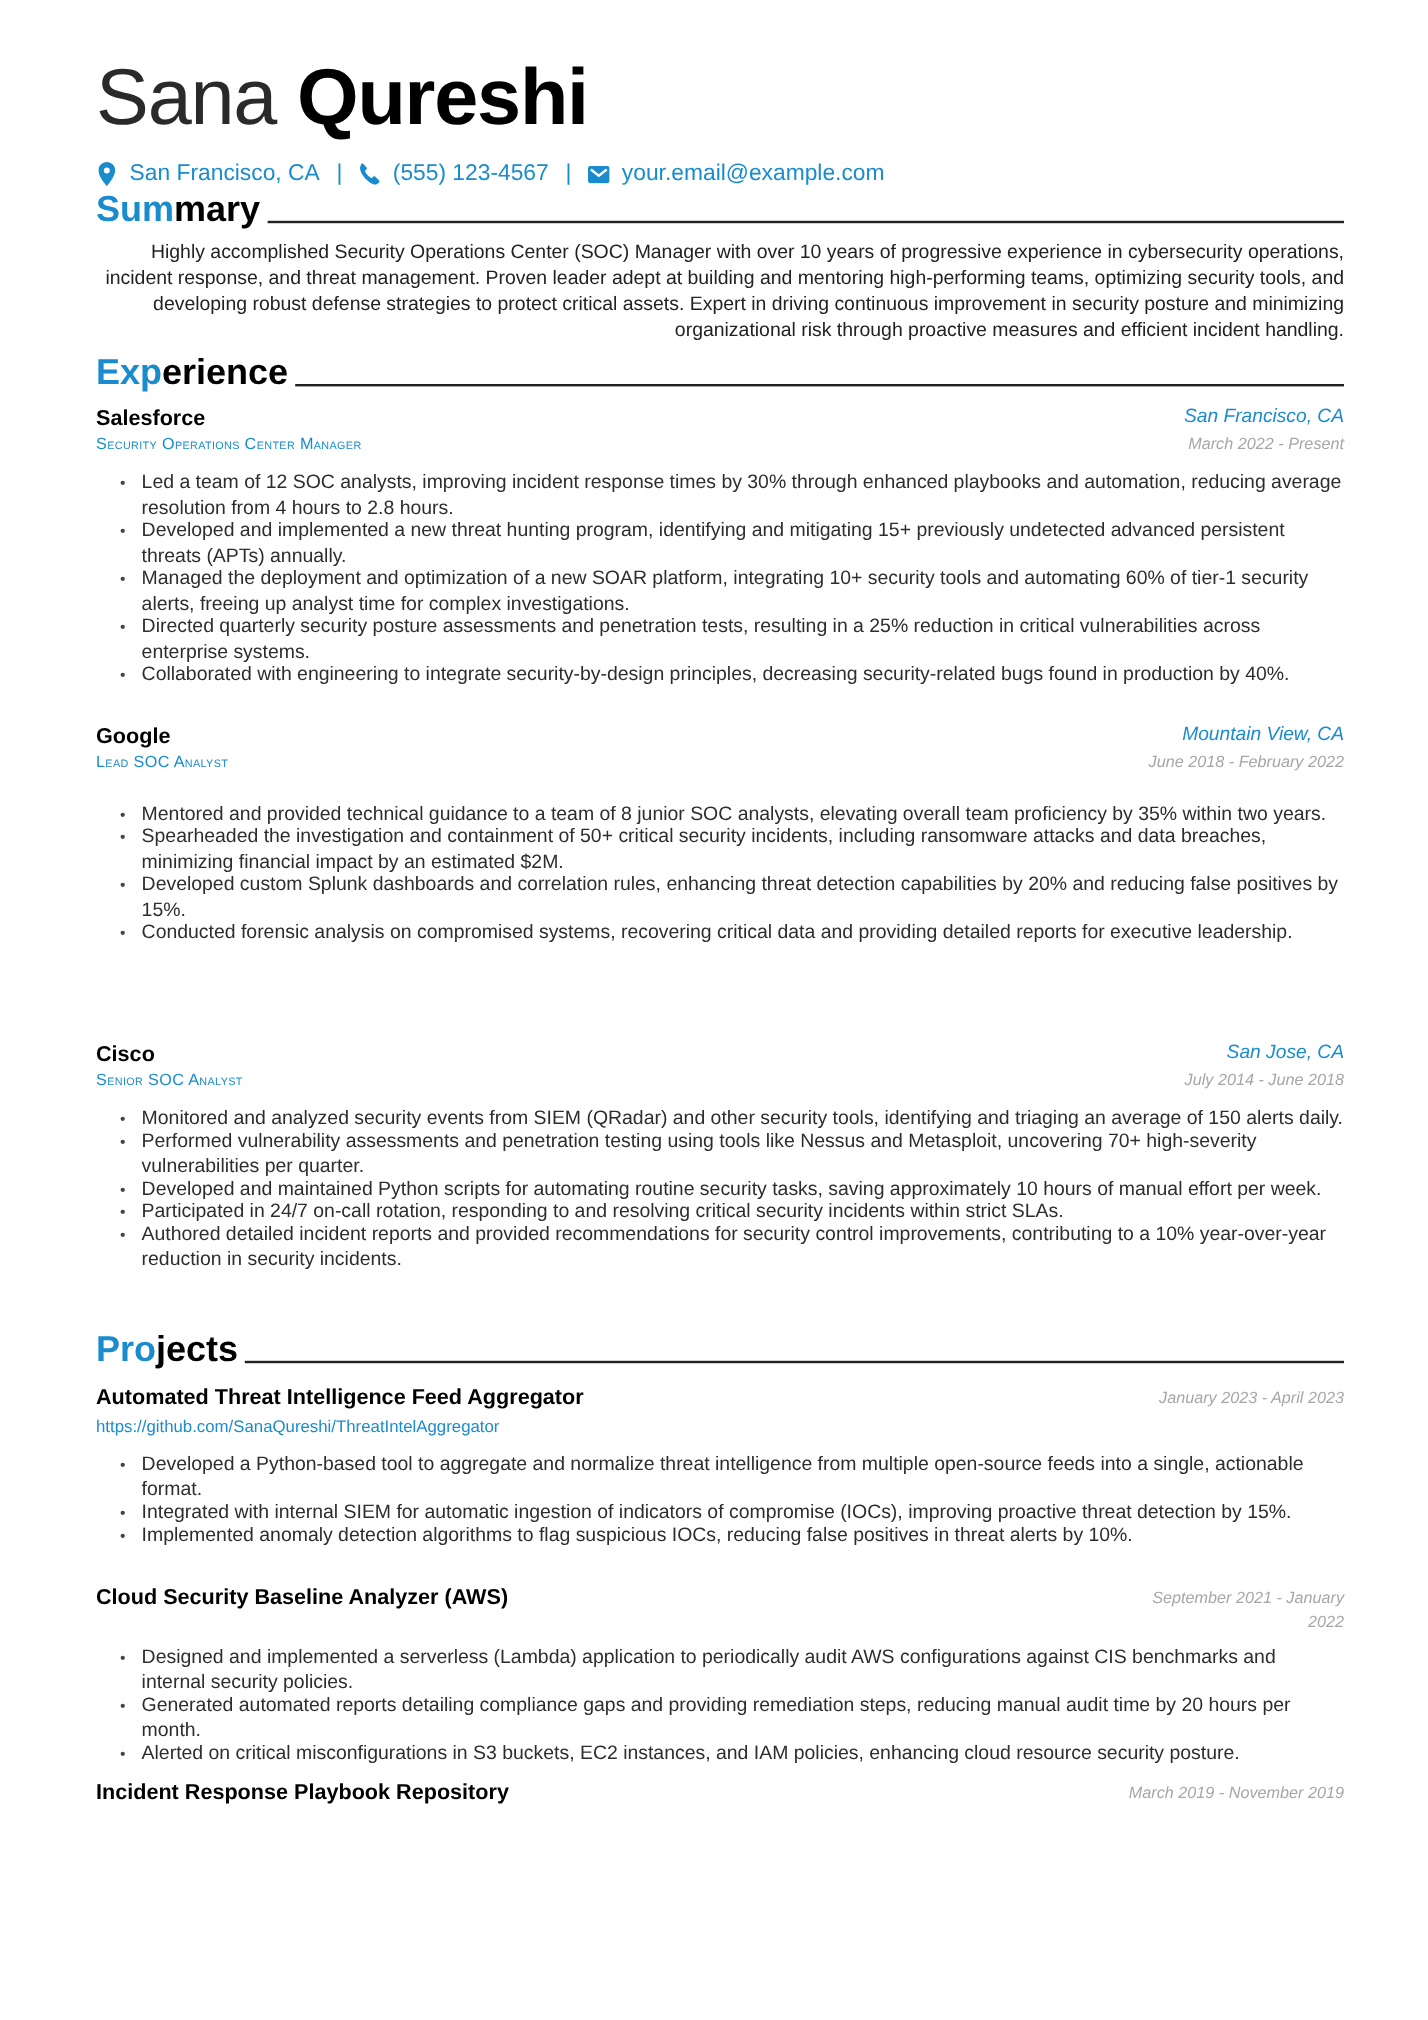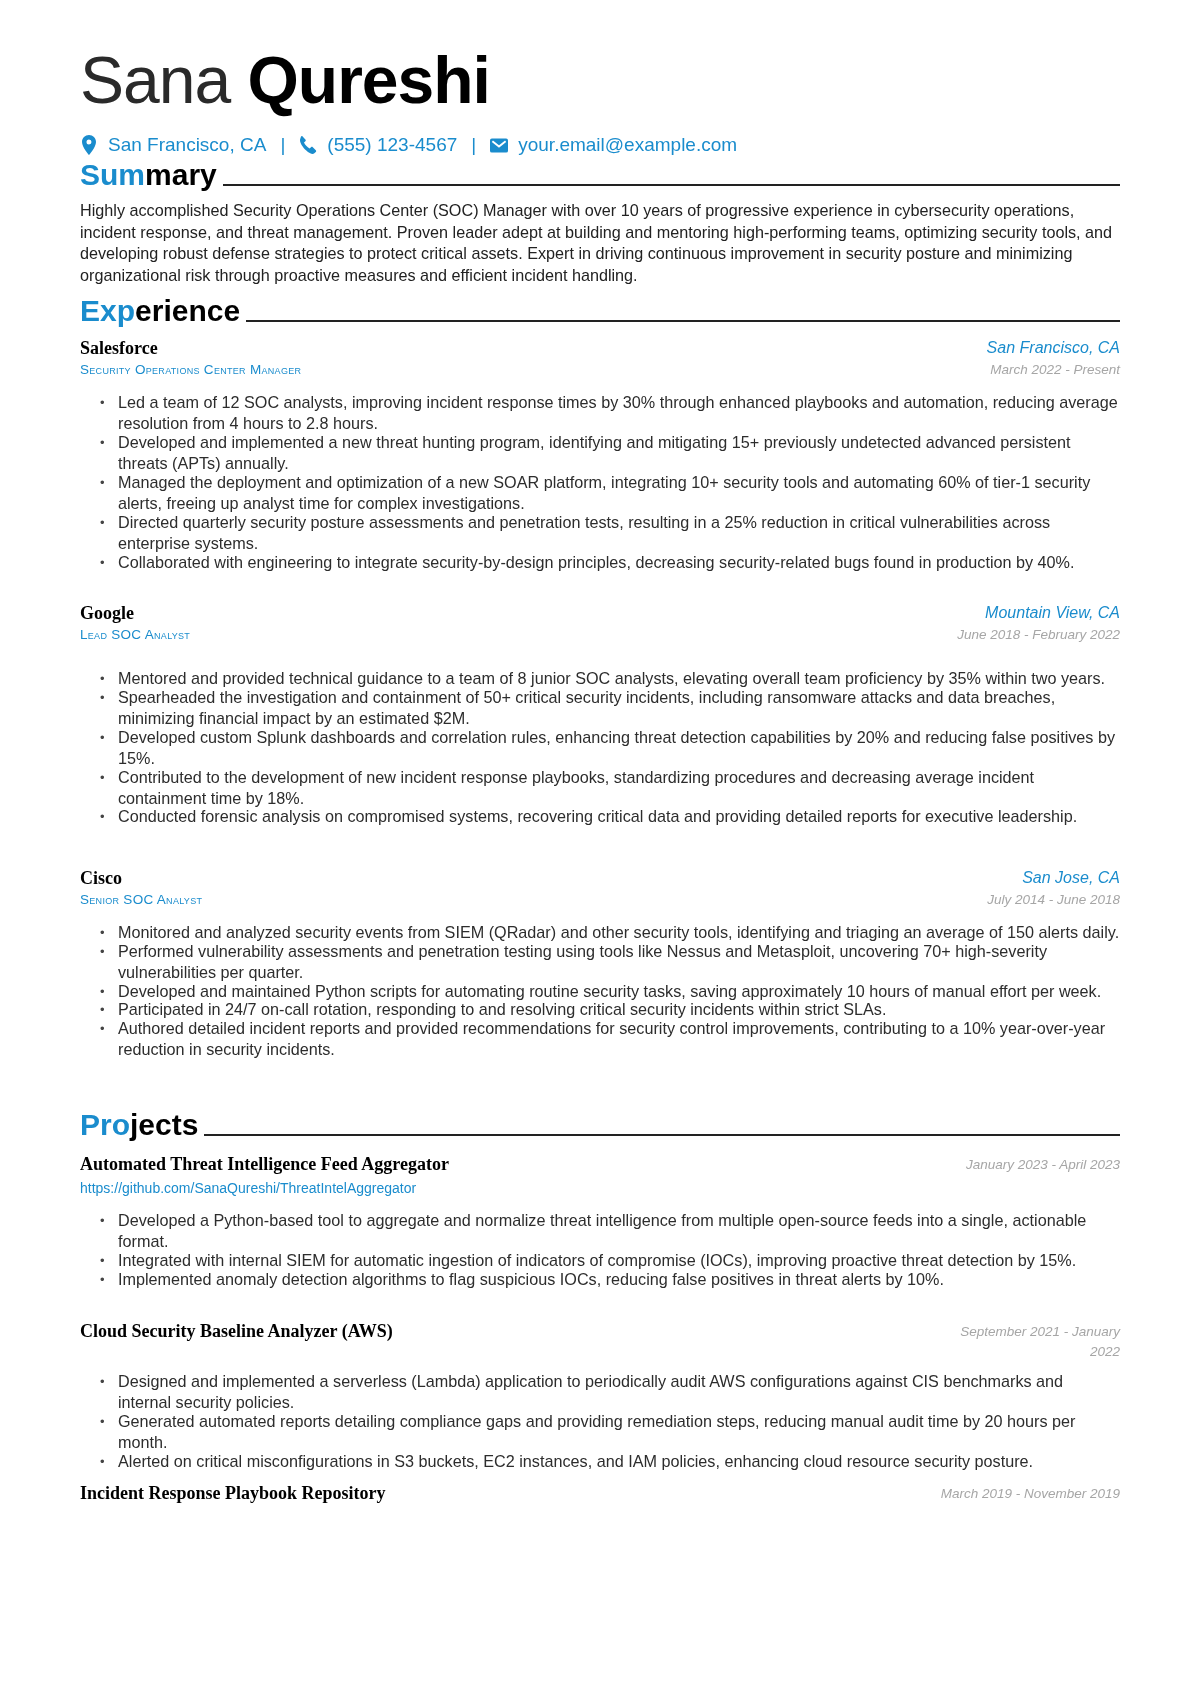--- a/index.html
+++ b/index.html
@@ -9,23 +9,23 @@
     .name .first { font-weight: 300; color: #2a2a2a; }
     .name .last { font-weight: 700; color: #000; text-align: right; }
     .contact { position: absolute; top: 134px; left: 0; font-size: 19px; color: #1a8ccd; display: flex; align-items: center; white-space: nowrap; }
     .contact .sep { margin: 0 14px; color: #1a8ccd; }
     .contact .ic { display: inline-flex; width: 18px; height: 20px; margin-right: 10px; align-items: center; justify-content: center; }
     .contact svg { fill: #1a8ccd; }
     .section { position: absolute; left: 0; width: 1040px; display: flex; align-items: flex-end; }
     .section .title { font-size: 30px; font-weight: 700; color: #000; line-height: 34px; white-space: nowrap; }
     .section .title .acc { color: #1a8ccd; }
     .section .rule { flex: 1; height: 2px; background: #222; margin-left: 6px; margin-bottom: 6px; }
-    .para { position: absolute; left: 0; width: 1040px; font-size: 16.2px; line-height: 21.5px; color: #222; }
+    .para { position: absolute; left: 0; width: 1040px; font-size: 16.2px; line-height: 21.5px; color: #222; text-align: right; }
     .entry-head { position: absolute; left: 0; width: 1040px; }
-    .entry-head .org { position: absolute; left: 0; top: 0; font-size: 18px; font-weight: 700; color: #000; line-height: 22px; white-space: nowrap; font-family: Liberation Serif, serif; }
+    .entry-head .org { position: absolute; left: 0; top: 0; font-size: 18px; font-weight: 700; color: #000; line-height: 22px; white-space: nowrap; }
     .entry-head .loc { position: absolute; right: 0; top: 0; font-size: 16px; font-style: italic; color: #1a8ccd; line-height: 22px; white-space: nowrap; }
     .entry-head .role { position: absolute; left: 0; top: 24px; font-size: 13.5px; color: #1a8ccd; font-variant: small-caps; letter-spacing: 0.3px; line-height: 18px; white-space: nowrap; }
     .entry-head .date { position: absolute; right: 0; top: 24px; font-size: 13.5px; font-style: italic; color: #a6a6a6; line-height: 18px; white-space: nowrap; text-align: center; }
     .entry-head .link { position: absolute; left: 0; top: 26px; font-size: 14px; color: #1a8ccd; line-height: 18px; white-space: nowrap; }
     .entry-head .date-top { position: absolute; right: 0; top: 2px; font-size: 13.5px; font-style: italic; color: #a6a6a6; line-height: 20px; text-align: right; }
     ul.bullets { position: absolute; left: 38px; width: 1002px; margin: 0; padding: 0; list-style: none; font-size: 16.2px; line-height: 21.2px; color: #2d2d2d; }
     ul.bullets li { position: relative; padding-left: 0; margin-bottom: -2.5px; }
     ul.bullets li::before { content: "\2022"; position: absolute; left: -18px; top: 0; color: #444; font-size: 13px; }
   </style>
 </head>
@@ -90,21 +90,20 @@
   <div class="entry-head" style="top:602px;">
     <div class="org">Google</div>
     <div class="loc">Mountain View, CA</div>
     <div class="role">Lead SOC Analyst</div>
     <div class="date">June 2018 - February 2022</div>
   </div>
   <ul class="bullets" style="top:657px;margin-top:11px;">
     <li>Mentored and provided technical guidance to a team of 8 junior SOC analysts, elevating overall team proficiency by 35% within two years.</li>
     <li>Spearheaded the investigation and containment of 50+ critical security incidents, including ransomware attacks and data breaches, minimizing financial impact by an estimated $2M.</li>
     <li>Developed custom Splunk dashboards and correlation rules, enhancing threat detection capabilities by 20% and reducing false posi­tives by 15%.</li>
-    <li>Contributed to the development of new incident response playbooks, standardizing procedures and decreasing average incident containment time by 18%.</li>
     <li>Conducted forensic analysis on compromised systems, recovering critical data and providing detailed reports for executive leader­ship.</li>
   </ul>
 
   <div class="entry-head" style="top:867px;">
     <div class="org">Cisco</div>
     <div class="loc">San Jose, CA</div>
     <div class="role">Senior SOC Analyst</div>
     <div class="date">July 2014 - June 2018</div>
   </div>
   <ul class="bullets" style="top:922px;">

